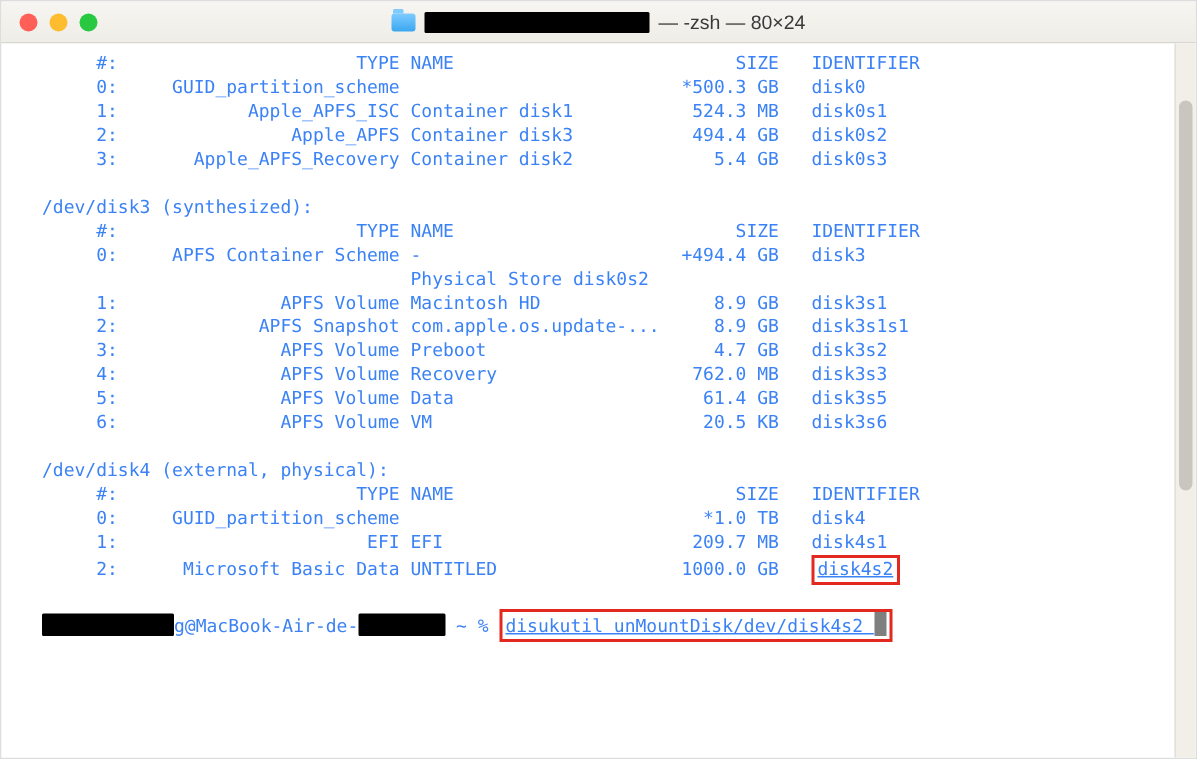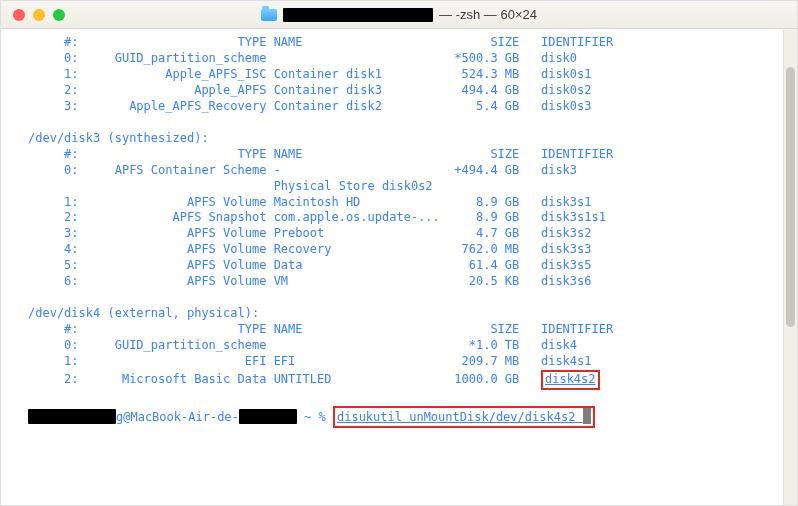--- a/index.html
+++ b/index.html
@@ -103,21 +103,21 @@
 <div class="window">
   <div class="titlebar">
     <div class="traffic">
       <div class="dot red"></div>
       <div class="dot yellow"></div>
       <div class="dot green"></div>
     </div>
     <div class="titlecenter">
       <span class="folder-glyph"></span>
       <span class="redact" style="width:150px"></span>
-      <span> — -zsh — 60×24</span>
+      <span> — -zsh — 80×24</span>
     </div>
   </div>
   <div class="content">
     <div class="term" id="term">     #:                      TYPE NAME                          SIZE   IDENTIFIER
      0:     GUID_partition_scheme                          *500.3 GB   disk0
      1:            Apple_APFS_ISC Container disk1           524.3 MB   disk0s1
      2:                Apple_APFS Container disk3           494.4 GB   disk0s2
      3:       Apple_APFS_Recovery Container disk2             5.4 GB   disk0s3
 
 /dev/disk3 (synthesized):

